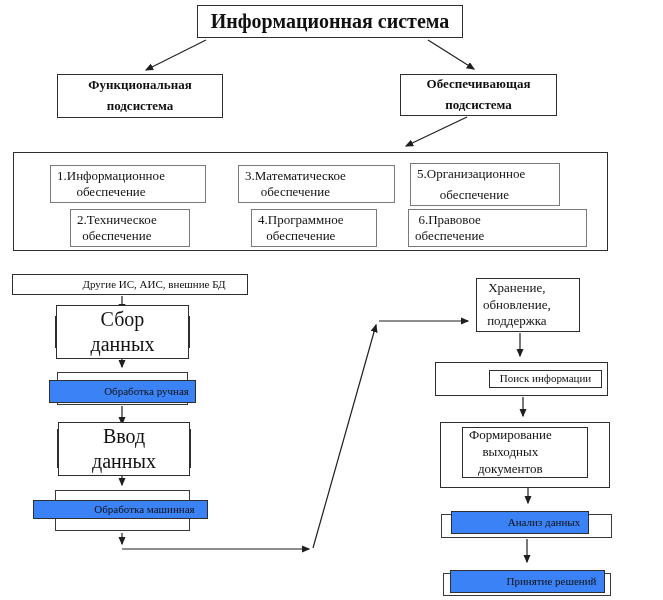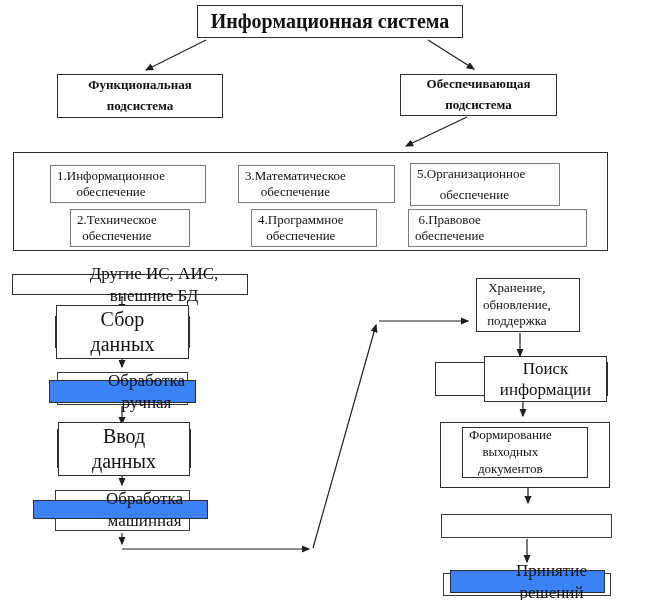--- a/index.html
+++ b/index.html
@@ -10,21 +10,21 @@
   #connectors{position:absolute;left:0;top:0;pointer-events:none;}
   .b{
     position:absolute;box-sizing:border-box;border:1px solid #2e2e2e;background:#ffffff;
     display:flex;align-items:center;justify-content:center;text-align:center;
   }
   .gray{border-color:#7a7a7a;}
   .bold{font-weight:bold;}
   .lbl{white-space:pre-wrap;line-height:1.25;}
   .fs14{font-size:20px;}
   .fs13{font-size:13px;}
-  .fs13h{font-size:17px;padding-left:48px;}
+  .fs13h{font-size:11px;padding-left:48px;}
   .lh16{line-height:1.6;}
   .lh15{line-height:1.55;}
   .lh13{line-height:1.3;}
   .leftal{justify-content:flex-start;text-align:center;padding:18px 6px;}
   
   .inner{border:1px solid #2e2e2e;background:#ffffff;padding:1px 12px;}
   
   .wrap{position:absolute;}
   .back{position:absolute;box-sizing:border-box;border:1px solid #3a3a3a;background:#ffffff;}
   .front{position:absolute;box-sizing:border-box;border:1px solid #2e2e2e;background:#3b82f6;
@@ -140,20 +140,23 @@
   <div class="b" style="left:440px;top:422px;width:170px;height:66px;">
     <div class="b fs13 leftal lh13" style="left:21px;top:4px;width:126px;height:51px;">
       <span class="lbl lh13">Формирование
 выходных
 документов</span>
     </div>
   </div>
 
   <div class="wrap" style="left:441px;top:511px;width:171px;height:27px;">
     <div class="back" style="left:0px;top:3px;width:171px;height:24px;"></div>
+    <div class="front fs13h" style="left:10px;top:0px;width:138px;height:23px;">
+      <span class="lbl">Анализ данных</span>
+    </div>
   </div>
 
   <div class="wrap" style="left:443px;top:570px;width:168px;height:26px;">
     <div class="back" style="left:0px;top:3px;width:168px;height:23px;"></div>
     <div class="front fs13h" style="left:7px;top:0px;width:155px;height:23px;">
       <span class="lbl">Принятие решений</span>
     </div>
   </div>
 
 </div>

